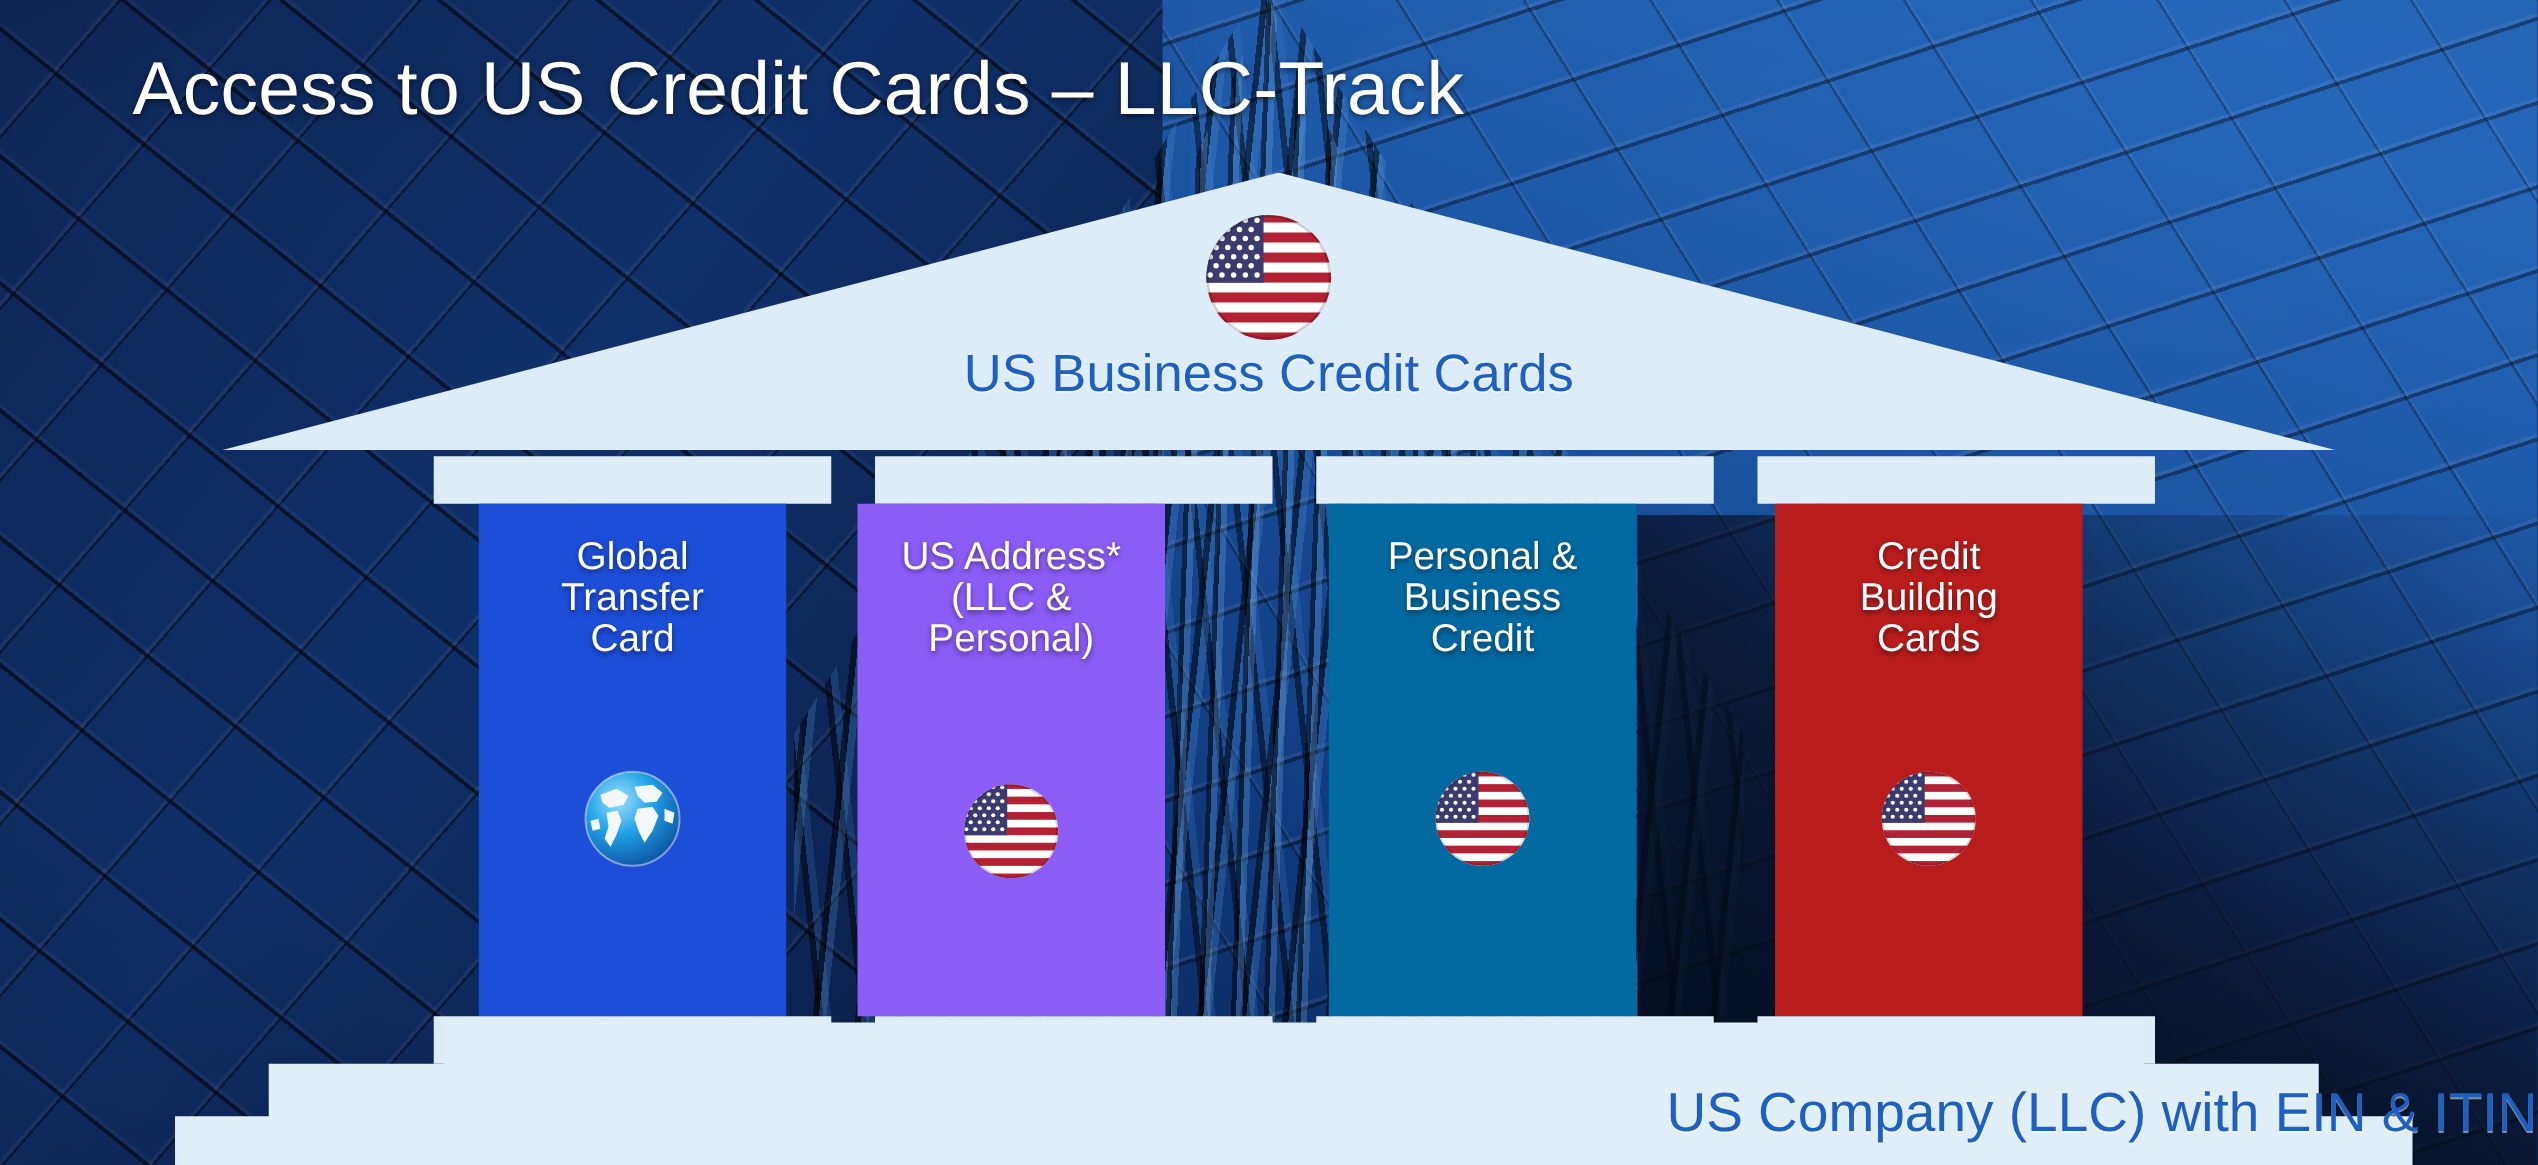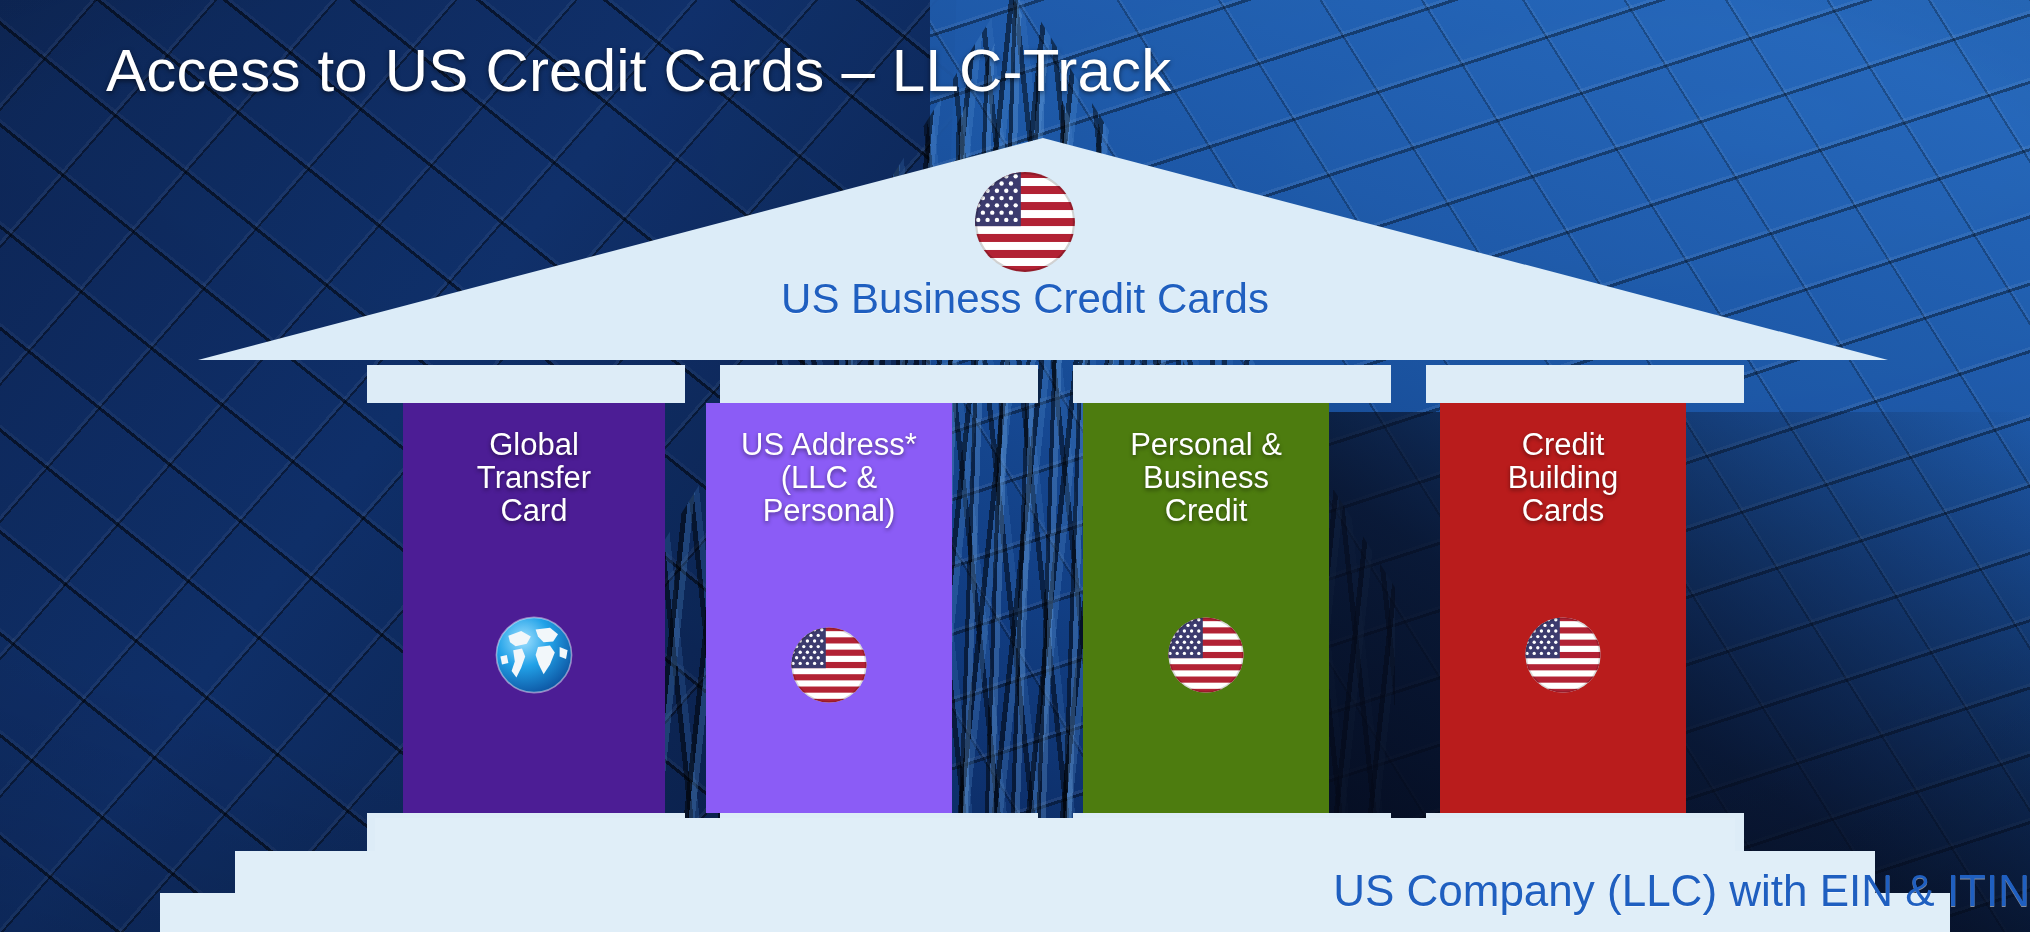--- a/index.html
+++ b/index.html
@@ -65,21 +65,21 @@
   
   .title{
     position:absolute;left:88px;top:36px;
     font-size:60px;font-weight:400;color:#ffffff;
     letter-spacing:.2px;white-space:nowrap;
     text-shadow:0 2px 5px rgba(0,0,0,.55);
     margin-left:18px;
   }
 
   
-  .temple{position:absolute;inset:0;margin-left:20px;}
+  .temple{position:absolute;inset:0;}
 
   
   .pediment{
     position:absolute;left:178px;top:138px;width:1690px;height:222px;
     background:#dcecf8;
     clip-path:polygon(50% 0%, 100% 100%, 0% 100%);
   }
   .pediment-label{
     position:absolute;left:0;right:0;top:275px;
     text-align:center;
@@ -219,21 +219,21 @@
       </svg>
     </div>
 
     <div class="pediment-label">US Business Credit Cards</div>
 
     <div class="capital cap1"></div>
     <div class="capital cap2"></div>
     <div class="capital cap3"></div>
     <div class="capital cap4"></div>
 
-    <div class="shaft sh1" style="background: #4c1d95; padding-left: 16px;">
+    <div class="shaft sh1" style="background: #1d4ed8;">
       <div class="shaft-label">
         <div>Global</div>
         <div>Transfer</div>
         <div>Card</div>
       </div>
       <div class="shaft-icon">
         <svg viewBox="0 0 100 100" width="80" height="80" aria-hidden="true">
           <defs>
             <radialGradient id="gGlobe" cx="36%" cy="30%" r="78%">
               <stop offset="0%" stop-color="#9fe0ff"></stop>
@@ -316,21 +316,21 @@
                 <circle cx="23" cy="48" r="2.1"></circle>
                 <circle cx="32" cy="48" r="2.1"></circle>
                 <circle cx="41" cy="48" r="2.1"></circle>
             </g>
           </g>
           <circle cx="50" cy="50" r="46" fill="none" stroke="rgba(0,0,0,.15)" stroke-width="2"></circle>
         </svg>
       </div>
     </div>
 
-    <div class="shaft sh3" style="background: #4d7c0f;">
+    <div class="shaft sh3" style="background: #0369a1;">
       <div class="shaft-label">
         <div>Personal &amp;</div>
         <div>Business</div>
         <div>Credit</div>
       </div>
       <div class="shaft-icon">
         <svg viewBox="0 0 100 100" width="80" height="80" aria-hidden="true">
           <defs>
               <clipPath id="cp3">
                 <circle cx="50" cy="50" r="47"></circle>

